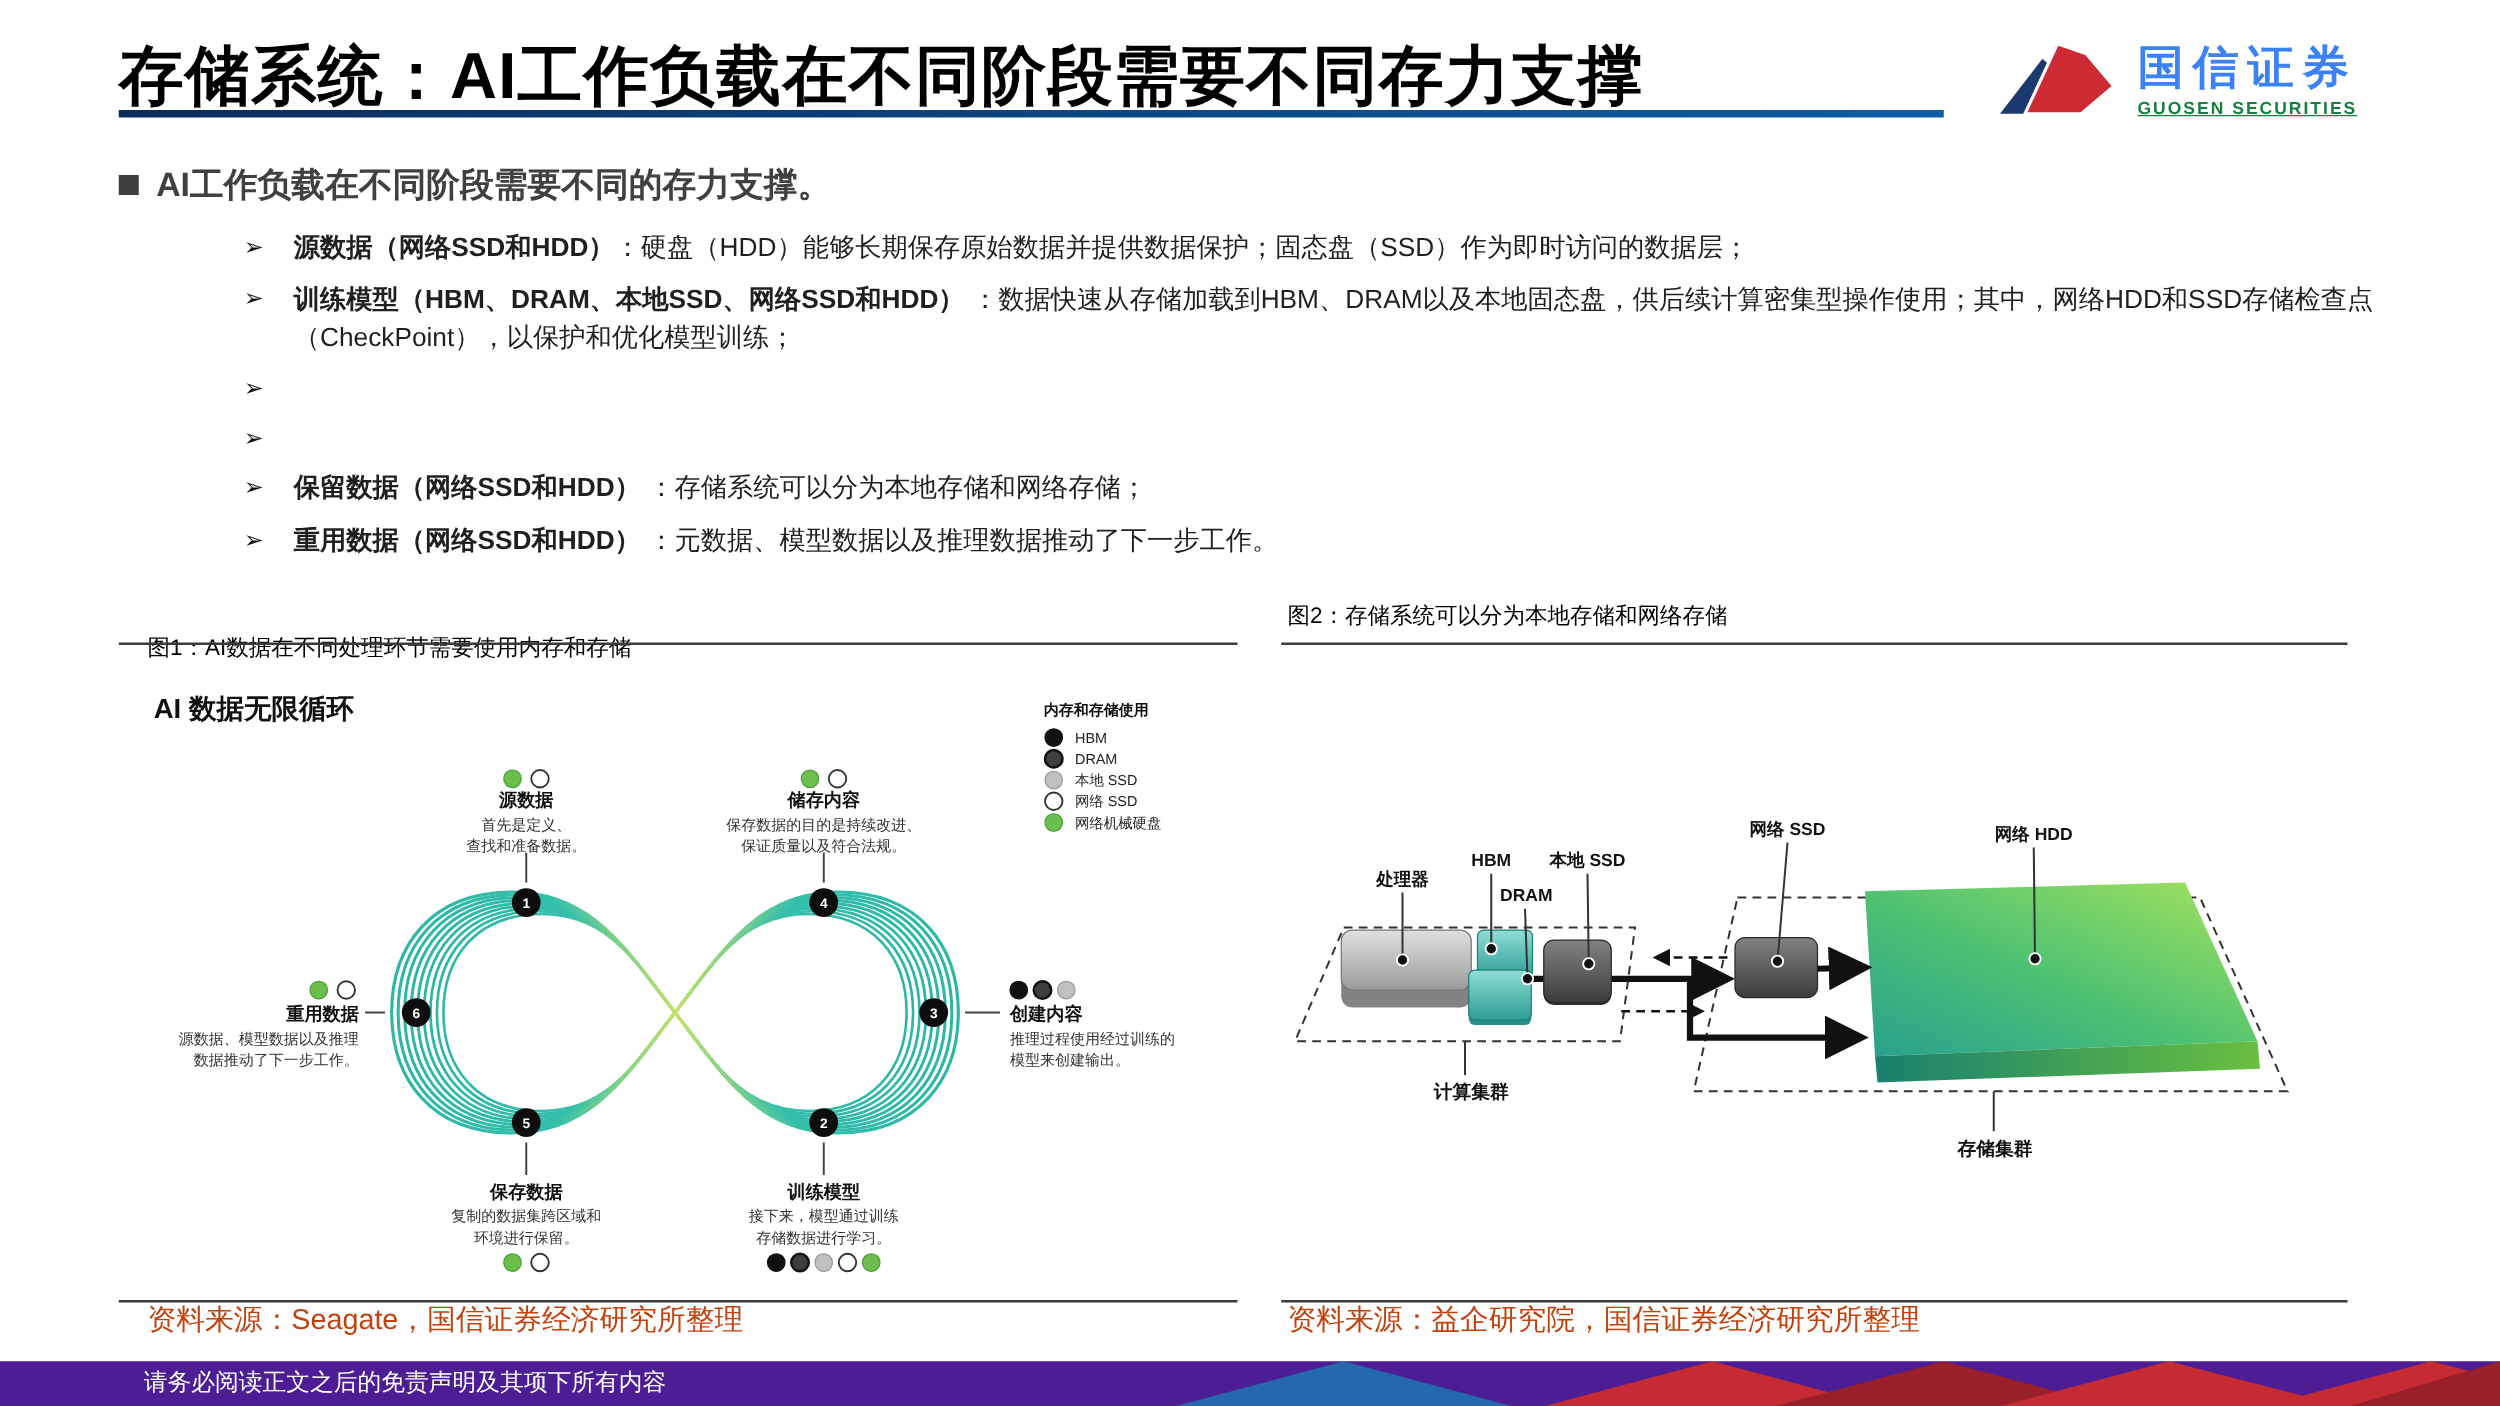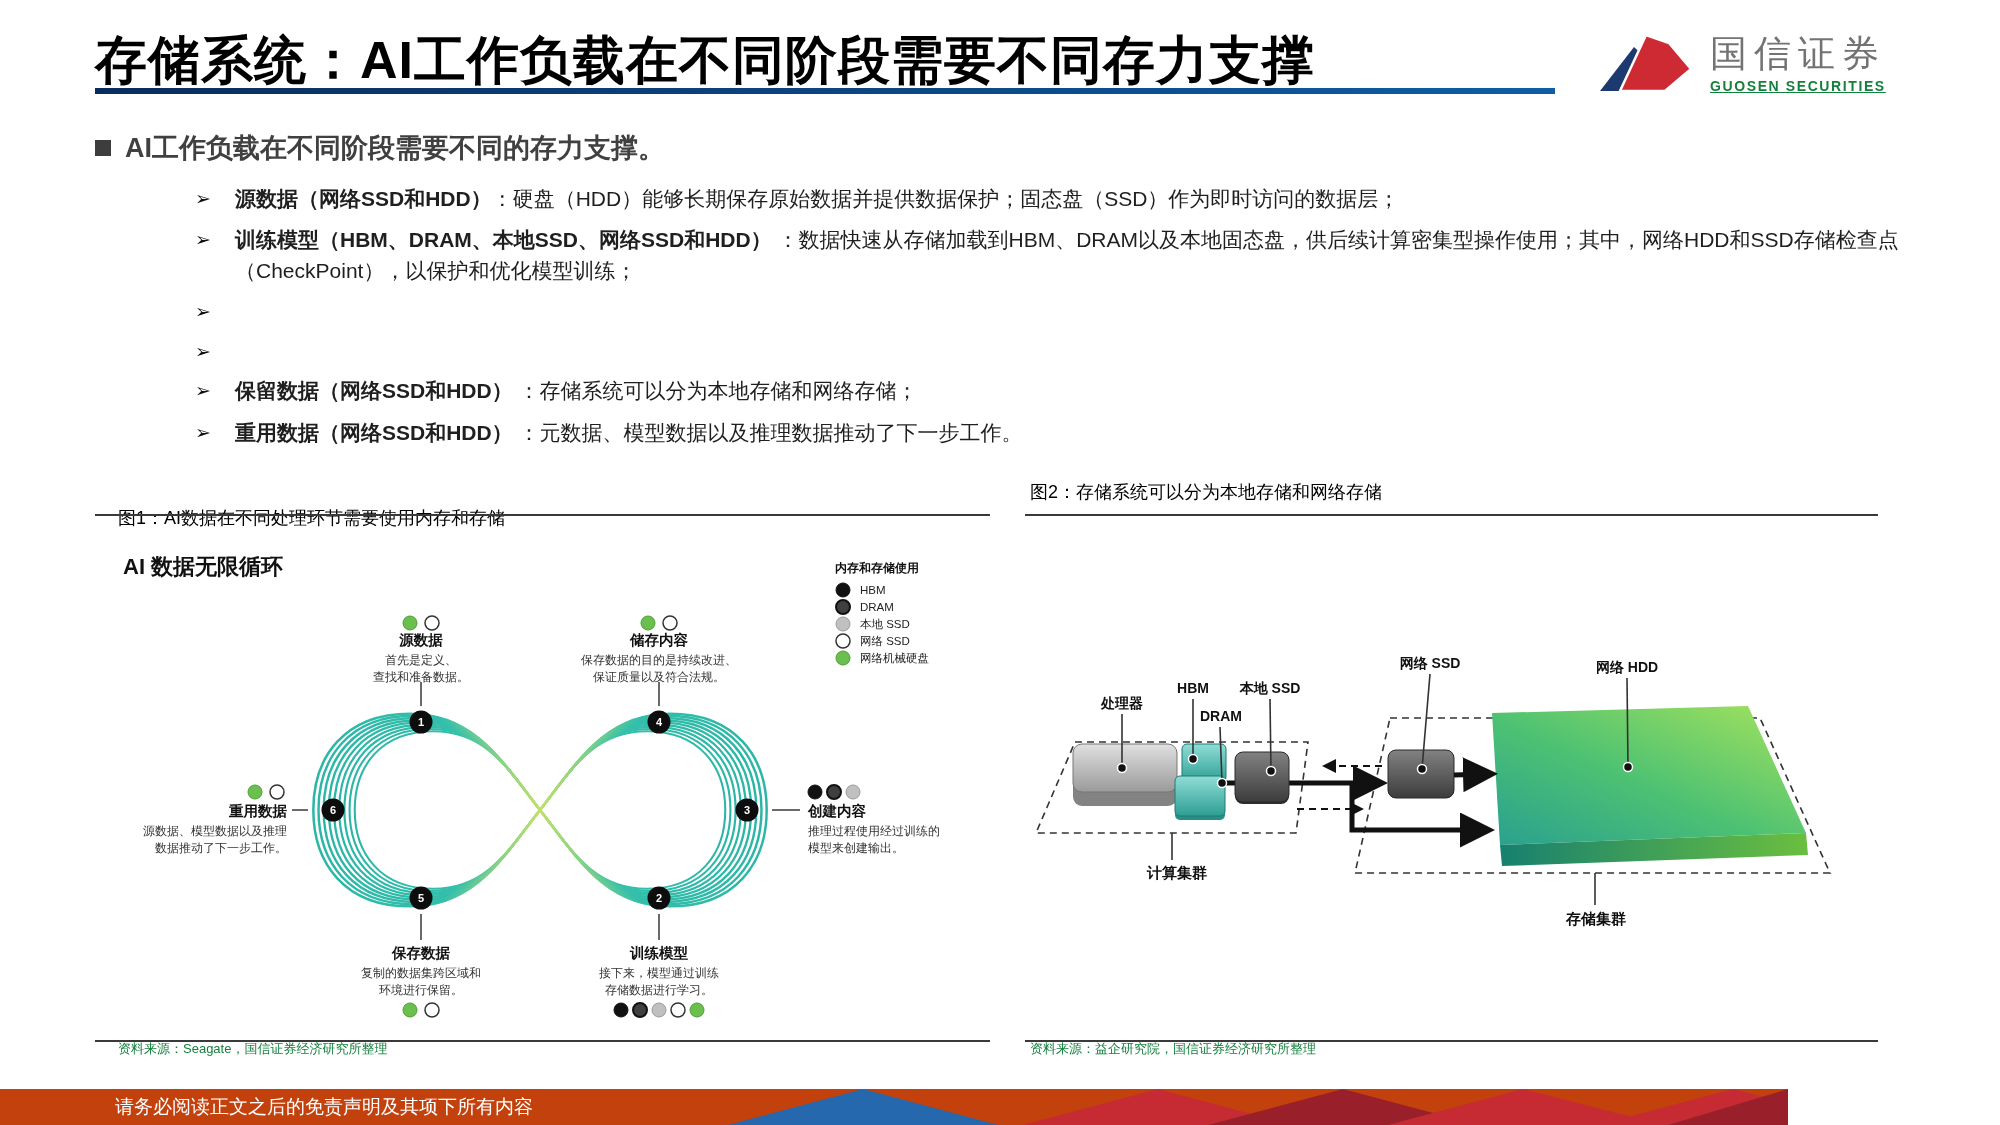--- a/index.html
+++ b/index.html
@@ -4,37 +4,37 @@
 <style>
   html,body{margin:0;padding:0;background:#888;}
   .slide{position:relative;width:2000px;height:1125px;background:#ffffff;overflow:hidden;
          font-family:"Liberation Sans","DejaVu Sans",sans-serif;color:#1a1a1a;}
   .abs{position:absolute;}
   
   .page-title{left:95px;top:26px;font-size:52px;font-weight:bold;color:#000;letter-spacing:1px;white-space:nowrap;}
   .title-rule{left:95px;top:88px;width:1460px;height:6px;background:linear-gradient(90deg,#0a2c5c,#0e5da5);}
   .logo{left:1596px;top:30px;width:380px;height:68px;display:flex;align-items:center;}
   .logo-text{margin-left:14px;}
-  .logo-cn{font-size:37px;font-weight:normal;color:#737373;letter-spacing:7px;line-height:1;}
+  .logo-cn{font-size:37px;font-weight:bold;color:#3b82f6;letter-spacing:7px;line-height:1;}
   .logo-en{font-size:14px;font-weight:bold;color:#15803d;letter-spacing:1.6px;margin-top:6px;text-decoration:underline;}
   
   .summary{left:95px;top:130px;display:flex;align-items:center;font-size:27px;font-weight:bold;color:#404040;}
   .sq{display:inline-block;width:16px;height:16px;background:#3d3d3d;margin-right:14px;}
   
   .bullets{left:195px;top:184px;width:1725px;}
   .b-item{display:flex;margin-bottom:11px;font-size:21px;line-height:1.45;color:#1f1f1f;}
   .b-marker{width:40px;flex:0 0 40px;font-size:19px;color:#111;padding-top:1px;}
   .b-head{font-weight:bold;}
   
   .caption{top:480px;font-size:18px;color:#000;white-space:nowrap;}
   .cap-rule{top:514px;height:2px;background:#3a3a3a;}
   .src-rule{top:1040px;height:2px;background:#3a3a3a;}
-  .source{top:1040px;font-size:13px;color:#15803d;white-space:nowrap;}
-  
-  .footer{left:0;top:1089px;width:1788px;height:36px;background:#c2410c;}
+  .source{top:1040px;font-size:23px;color:#c2410c;white-space:nowrap;}
+  
+  .footer{left:0;top:1089px;width:2000px;height:36px;background:#4c1d95;}
   .footer-text{position:absolute;left:115px;top:0;line-height:36px;color:#ffffff;font-size:19px;}
   .footer-art{position:absolute;right:0;top:0;height:36px;width:1060px;}
   svg text{font-family:"Liberation Sans","DejaVu Sans",sans-serif;}
 </style>
 </head>
 <body>
 
 <div class="slide">
 
   <div class="abs page-title">存储系统：AI工作负载在不同阶段需要不同存力支撑</div>

